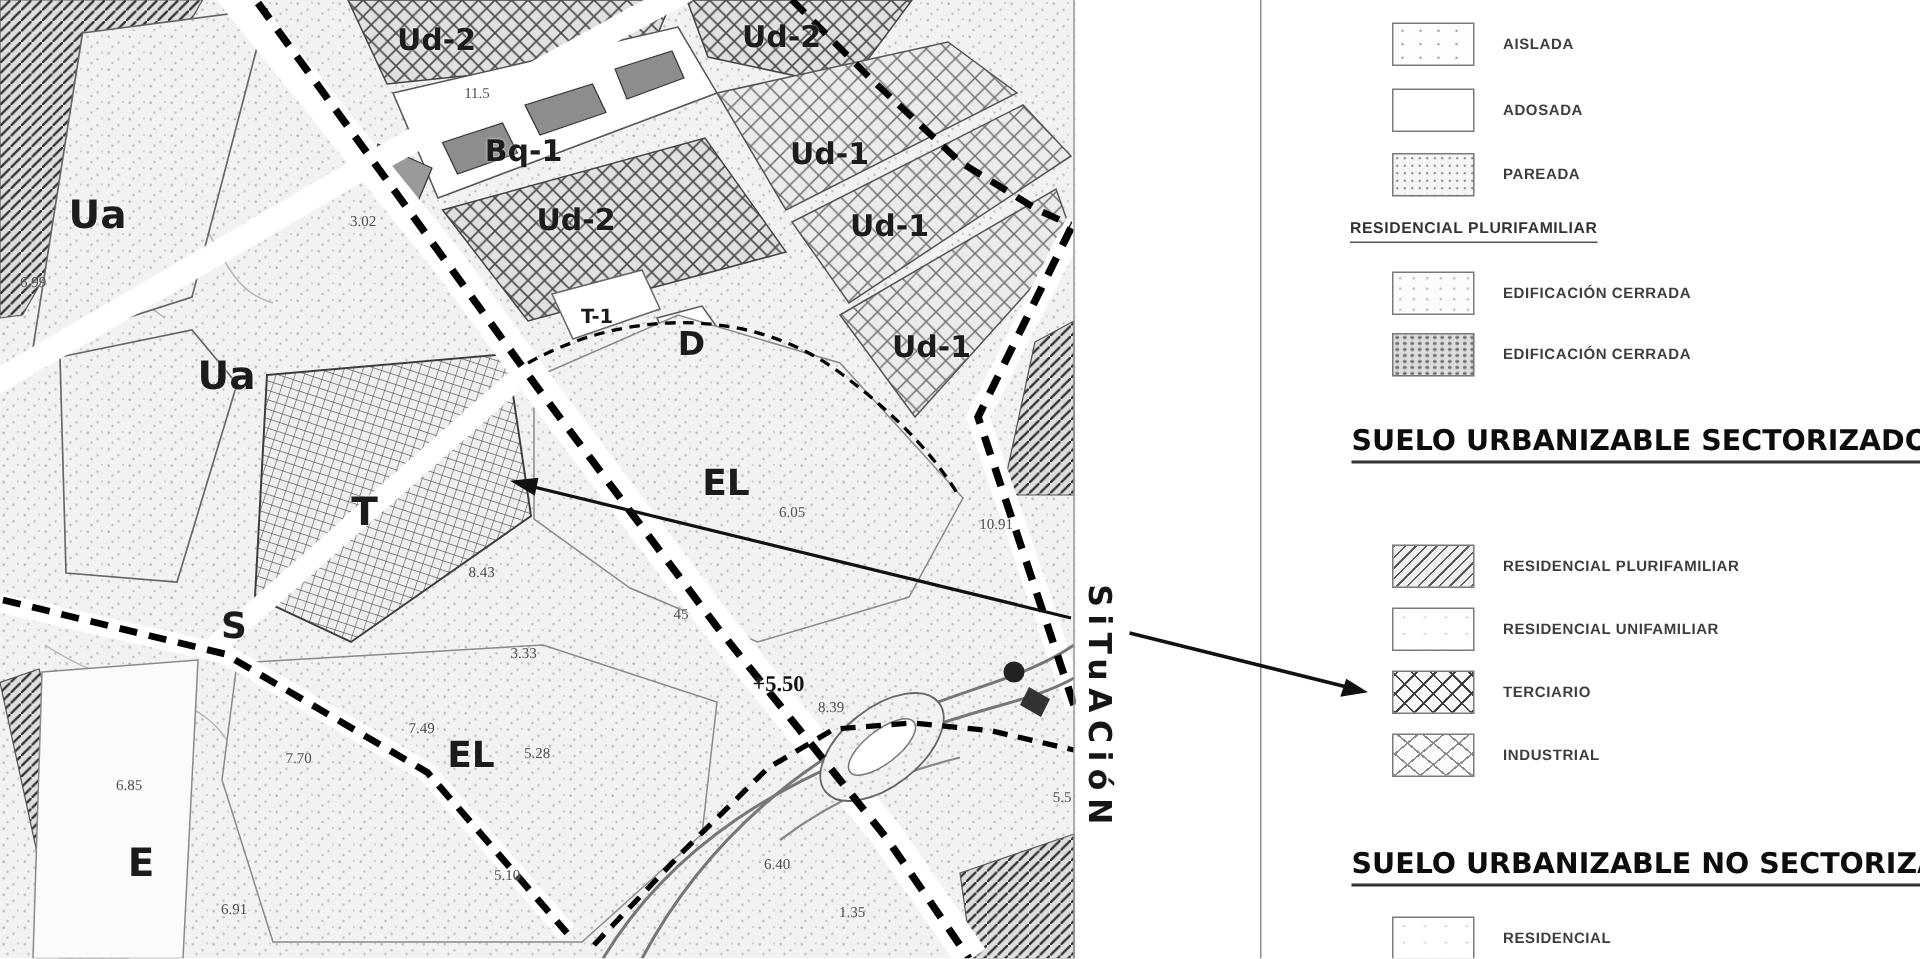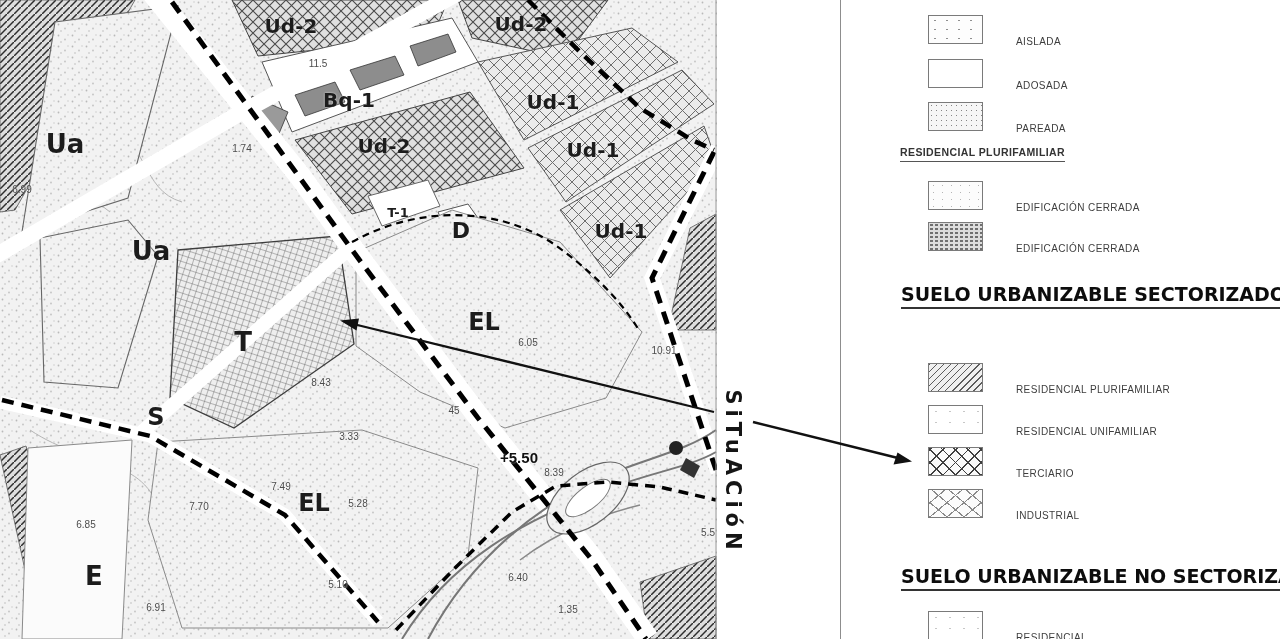--- a/index.html
+++ b/index.html
@@ -10,42 +10,42 @@
   
   .map-wrap{position:absolute;left:0;top:0;width:717px;height:639px;}
   svg{display:block;}
   .zl{
     position:absolute;transform:translate(-50%,-50%);
     font-family:"DejaVu Sans",sans-serif;font-weight:bold;color:#1c1c1c;
     white-space:nowrap;text-shadow:0 0 2px rgba(255,255,255,.85);
   }
   .num{
     position:absolute;transform:translate(-50%,-50%);
-    font-family:Liberation Sans, sans-serif;font-size:10px;color:#4c4c4c;white-space:nowrap;
+    font-family:Liberation Serif, serif;font-size:10px;color:#4c4c4c;white-space:nowrap;
     text-shadow:0 0 2px rgba(255,255,255,.8);
   }
   .num-big{font-size:15px;font-weight:bold;color:#111;}
   .situacion{
     position:absolute;left:733px;top:472px;
     transform:translate(-50%,-50%) rotate(90deg);transform-origin:center;
     font-family:"DejaVu Sans",sans-serif;font-size:21px;font-weight:bold;
     letter-spacing:5px;color:#151515;white-space:nowrap;
   }
   .vline{position:absolute;left:840px;top:0;width:1px;height:639px;background:#8d8d8d;}
   .overlay{position:absolute;left:0;top:0;pointer-events:none;}
   
   .legend{position:absolute;left:0;top:0;width:1280px;height:639px;}
   .lg-row{position:absolute;left:928px;height:30px;}
   .sw{
     position:absolute;left:0;top:0;width:55px;height:29px;box-sizing:border-box;
     border:1.3px solid #7a7a7a;background:#fff;
   }
   .lg-lab{
-    position:absolute;left:88px;top:50%;transform:translateY(-50%);
-    font-size:10px;font-weight:normal;color:#3d3d3d;letter-spacing:.4px;white-space:nowrap;margin-top:11px;
+    position:absolute;left:74px;top:50%;transform:translateY(-50%);
+    font-size:10px;font-weight:bold;color:#3d3d3d;letter-spacing:.4px;white-space:nowrap;
   }
   .lg-head-sm{
     position:absolute;left:900px;
     font-size:10.5px;font-weight:bold;color:#333;letter-spacing:.4px;white-space:nowrap;
     border-bottom:1.5px solid #555;padding-bottom:3px;
   }
   .lg-head-big{
     position:absolute;left:901px;
     font-family:"DejaVu Sans",sans-serif;font-size:19px;font-weight:bold;color:#0d0d0d;
     white-space:nowrap;border-bottom:2px solid #333;padding-bottom:2px;
@@ -182,21 +182,21 @@
   <span class="zl" style="left:461px;top:230px;font-size:22px">D</span>
   <span class="zl" style="left:621px;top:231px;font-size:20px">Ud-1</span>
   <span class="zl" style="left:151px;top:251px;font-size:26px">Ua</span>
   <span class="zl" style="left:484px;top:322px;font-size:24px">EL</span>
   <span class="zl" style="left:243px;top:342px;font-size:26px">T</span>
   <span class="zl" style="left:156px;top:417px;font-size:24px">S</span>
   <span class="zl" style="left:314px;top:503px;font-size:24px">EL</span>
   <span class="zl" style="left:94px;top:576px;font-size:26px">E</span>
 
   <span class="num" style="left:318px;top:63px">11.5</span>
-  <span class="num" style="left:242px;top:148px">1.74</span>
+  <span class="num" style="left:242px;top:148px">3.02</span>
   <span class="num" style="left:22px;top:189px">6.99</span>
   <span class="num" style="left:664px;top:350px">10.91</span>
   <span class="num" style="left:321px;top:382px">8.43</span>
   <span class="num" style="left:349px;top:436px">3.33</span>
   <span class="num" style="left:454px;top:410px">45</span>
   <span class="num num-big" style="left:519px;top:457px">+5.50</span>
   <span class="num" style="left:554px;top:472px">8.39</span>
   <span class="num" style="left:528px;top:342px">6.05</span>
   <span class="num" style="left:281px;top:486px">7.49</span>
   <span class="num" style="left:199px;top:506px">7.70</span>

